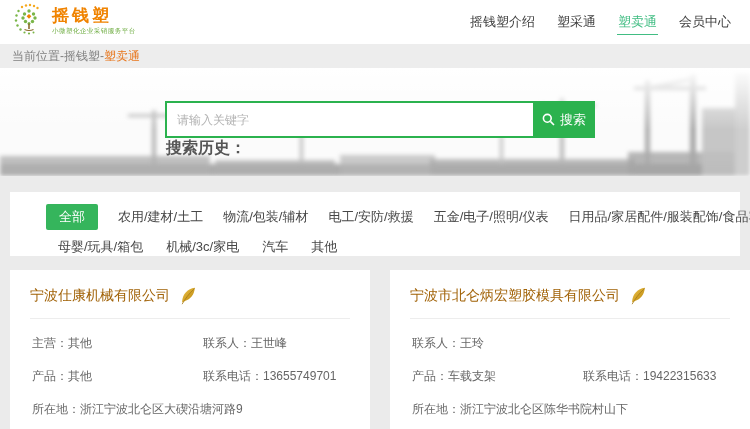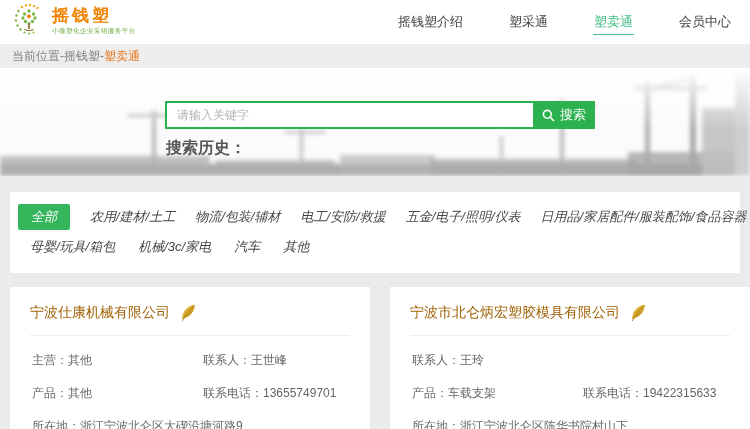--- a/index.html
+++ b/index.html
@@ -10,42 +10,42 @@
     font-family:"Liberation Sans","DejaVu Sans",sans-serif;
     position:relative;
   }
 
   
   .header { height:44px; background:#fff; display:flex; align-items:center; padding:0 18px 0 12px; }
   .logo { display:flex; align-items:center; gap:6px; cursor:pointer; }
   .logo-text { display:flex; flex-direction:column; }
   .brand-name { color:#f08300; font-size:17px; font-weight:bold; letter-spacing:3px; line-height:18px; }
   .brand-tagline { color:#6aaa3c; font-size:8px; letter-spacing:.5px; transform:scale(.82); transform-origin:left top; margin-top:1px; white-space:nowrap; }
-  .nav { margin-left:auto; display:flex; gap:44px; font-size:13px; color:#3f3f3f; align-items:center;justify-content:flex-end; }
+  .nav { margin-left:auto; display:flex; gap:20px; font-size:13px; color:#3f3f3f; align-items:center;justify-content:flex-end; }
   .nav-item { cursor:pointer; padding:3px 1px; }
   .nav-item.active { color:#41bd83; border-bottom:1px solid #41bd83; }
 
   
   .breadcrumb { height:24px; background:#ededed; display:flex; align-items:center; padding-left:12px; font-size:12px; color:#818181; }
   .crumb-current { color:#e8751a; }
   .crumb-home { color:#818181; }
 
   
   .hero { height:108px; background:#fbfbfb; position:relative; overflow:hidden; }
   .hero-bg { position:absolute; left:0; top:0; }
-  .search-row { position:absolute; left:165px; top:33px; display:flex; width:430px; height:28px; }
+  .search-row { position:absolute; left:165px; top:33px; display:flex; width:430px; height:37px; }
   .search-input { flex:1; border:2px solid #2bb24e; border-right:none; padding:0 10px; font-size:12px; color:#333; outline:none; background:#fff; }
   .search-input::placeholder { color:#b3b3b3; }
   .search-btn { width:62px; background:#2bb24e; color:#fff; border:none; font-size:13px; display:flex; align-items:center; justify-content:center; gap:5px; cursor:pointer; }
   .search-history { position:absolute; left:166px; top:70px; font-size:16px; color:#565656;font-weight:bold; }
 
   .gap16 { height:16px; }
 
   
-  .categories { margin:0 10px; width:730px; background:#fff; height:81px; padding:12px 0 0 8px;font-style:italic; }
+  .categories { margin:0 10px; width:730px; background:#fff; height:64px; padding:12px 0 0 36px; }
   .cat-row { display:flex; align-items:center; gap:20px; font-size:13px; color:#474747; height:25px; }
   .cat-row2 { padding-left:12px; gap:23px; margin-top:5px; }
   .cat-tab { cursor:pointer; white-space:nowrap; }
   .cat-tab.active { background:#35b55c; color:#fff; padding:4px 13px; border-radius:2px; }
 
   
   .cards { margin:14px 0 0 10px; display:flex; gap:20px; }
   .card { background:#fff; width:360px; height:240px; padding:17px 20px 0; }
   .card-head { display:flex; align-items:center; gap:11px; }
   .company-name { font-size:14px; color:#a16207; cursor:pointer; }

